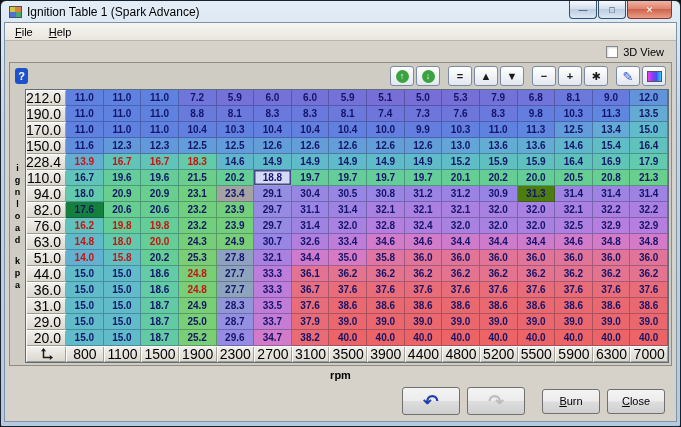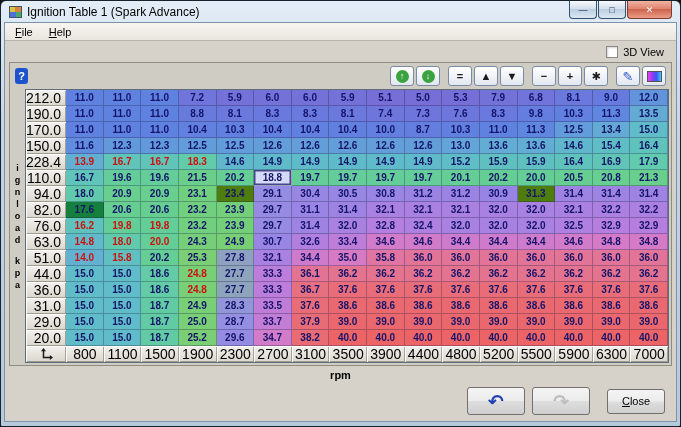--- a/index.html
+++ b/index.html
@@ -194,21 +194,21 @@
               <div class="hcell rowh">170.0</div>
               <div class="cell" style="background: rgb(95, 130, 225);">11.0</div>
               <div class="cell" style="background: rgb(95, 130, 225);">11.0</div>
               <div class="cell" style="background: rgb(95, 130, 225);">11.0</div>
               <div class="cell" style="background: rgb(98, 128, 224);">10.4</div>
               <div class="cell" style="background: rgb(98, 128, 224);">10.3</div>
               <div class="cell" style="background: rgb(98, 128, 224);">10.4</div>
               <div class="cell" style="background: rgb(98, 128, 224);">10.4</div>
               <div class="cell" style="background: rgb(98, 128, 224);">10.4</div>
               <div class="cell" style="background: rgb(99, 127, 223);">10.0</div>
-              <div class="cell" style="background: rgb(100, 126, 223);">8.7</div>
+              <div class="cell" style="background: rgb(100, 126, 223);">9.9</div>
               <div class="cell" style="background: rgb(98, 128, 224);">10.3</div>
               <div class="cell" style="background: rgb(95, 130, 225);">11.0</div>
               <div class="cell" style="background: rgb(96, 135, 224);">11.3</div>
               <div class="cell" style="background: rgb(99, 156, 218);">12.5</div>
               <div class="cell" style="background: rgb(99, 170, 212);">13.4</div>
               <div class="cell" style="background: rgb(95, 188, 200);">15.0</div>
               <div class="hcell rowh">150.0</div>
               <div class="cell" style="background: rgb(97, 141, 222);">11.6</div>
               <div class="cell" style="background: rgb(98, 153, 219);">12.3</div>
               <div class="cell" style="background: rgb(98, 153, 219);">12.3</div>
@@ -257,21 +257,21 @@
               <div class="cell" style="background: rgb(101, 206, 148);">20.2</div>
               <div class="cell" style="background: rgb(100, 206, 150);">20.0</div>
               <div class="cell" style="background: rgb(102, 206, 146);">20.5</div>
               <div class="cell" style="background: rgb(103, 207, 144);">20.8</div>
               <div class="cell" style="background: rgb(105, 207, 140);">21.3</div>
               <div class="hcell rowh">94.0</div>
               <div class="cell" style="background: rgb(98, 202, 172);">18.0</div>
               <div class="cell" style="background: rgb(104, 207, 143);">20.9</div>
               <div class="cell" style="background: rgb(104, 207, 143);">20.9</div>
               <div class="cell" style="background: rgb(112, 208, 126);">23.1</div>
-              <div class="cell" style="background: #4d7c0f;">23.4</div>
+              <div class="cell" style="background: #a3a3a3;">23.4</div>
               <div class="cell" style="background: rgb(149, 141, 225);">29.1</div>
               <div class="cell" style="background: rgb(151, 135, 227);">30.4</div>
               <div class="cell" style="background: rgb(151, 134, 227);">30.5</div>
               <div class="cell" style="background: rgb(152, 133, 228);">30.8</div>
               <div class="cell" style="background: rgb(155, 131, 227);">31.2</div>
               <div class="cell" style="background: rgb(155, 131, 227);">31.2</div>
               <div class="cell" style="background: rgb(152, 132, 228);">30.9</div>
               <div class="cell" style="background: #4d7c0f;">31.3</div>
               <div class="cell" style="background: rgb(158, 131, 227);">31.4</div>
               <div class="cell" style="background: rgb(158, 131, 227);">31.4</div>
@@ -458,17 +458,18 @@
 
       <div class="x-axis-label">rpm</div>
 
       <div class="button-bar">
         <button class="tool-big">
           <span class="undo-glyph">↶</span>
         </button>
         <button class="tool-big redo-btn">
           <span class="redo-glyph">↷</span>
         </button>
+        <button class="win-btn"><u>B</u>urn</button>
         <button class="win-btn"><u>C</u>lose</button>
       </div>
     </div>
   </div>
 </div>
 
 </body></html>

